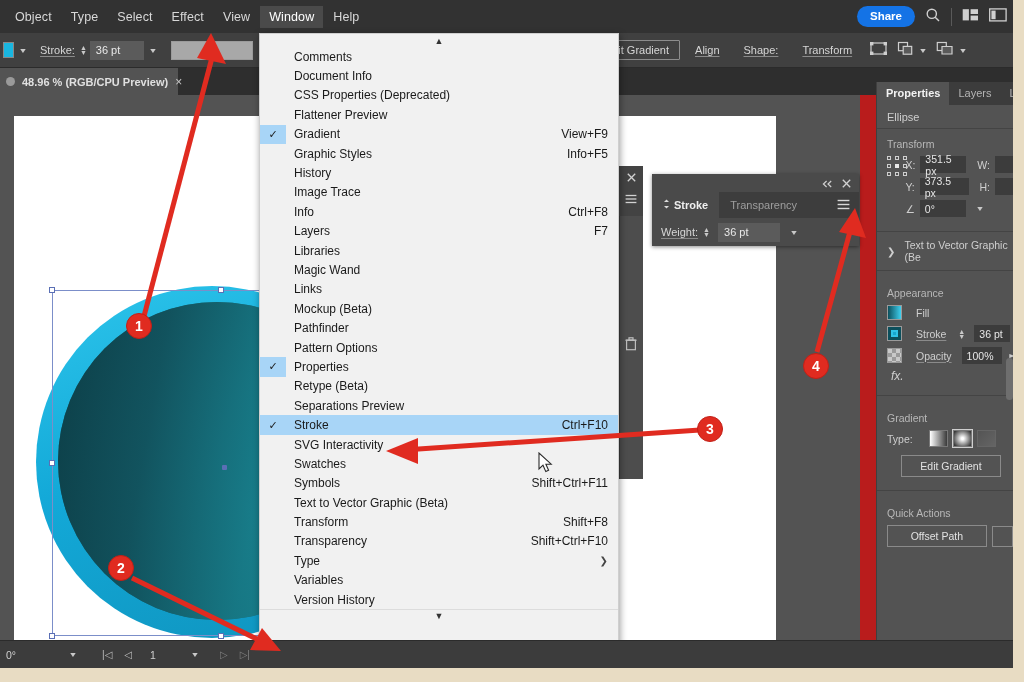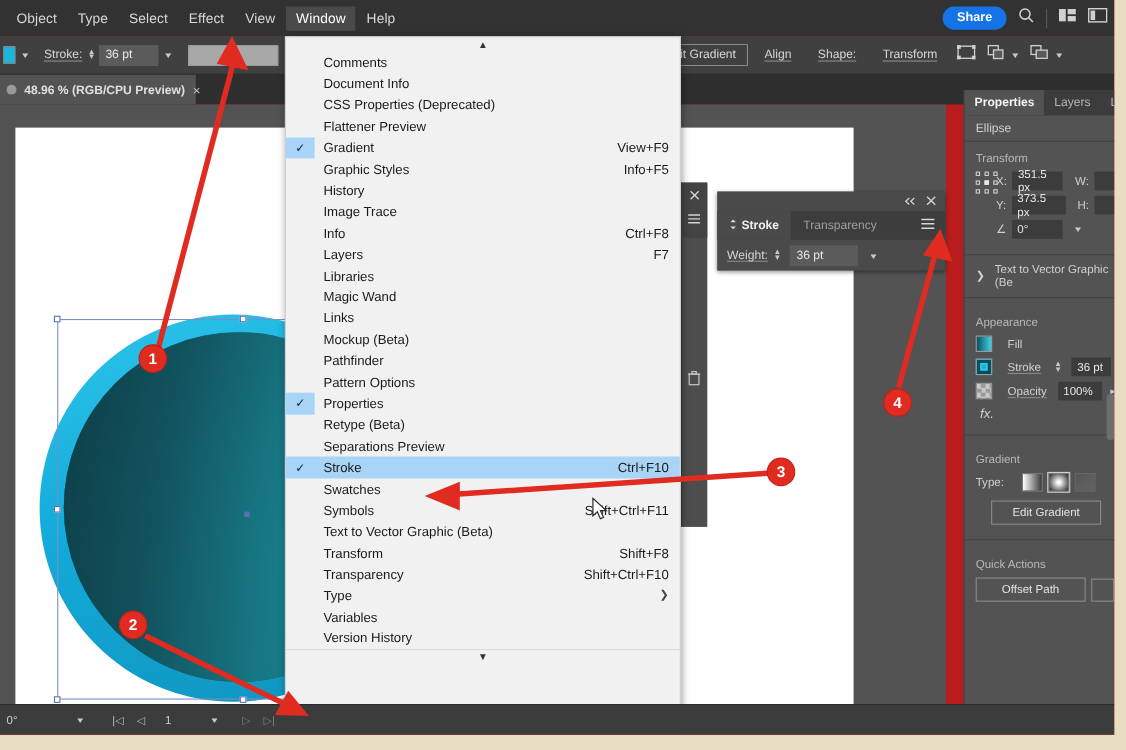--- a/index.html
+++ b/index.html
@@ -489,20 +489,23 @@
         </div>
         <div class="mrow">
           <span>Separations Preview</span>
         </div>
         <div class="mrow sel">
           <span class="chk">✓</span>
           <span>Stroke</span>
           <span class="sc">Ctrl+F10</span>
         </div>
         <div class="mrow">
+          <span>SVG Interactivity</span>
+        </div>
+        <div class="mrow">
           <span>Swatches</span>
         </div>
         <div class="mrow">
           <span>Symbols</span>
           <span class="sc">Shift+Ctrl+F11</span>
         </div>
         <div class="mrow">
           <span>Text to Vector Graphic (Beta)</span>
         </div>
         <div class="mrow">

